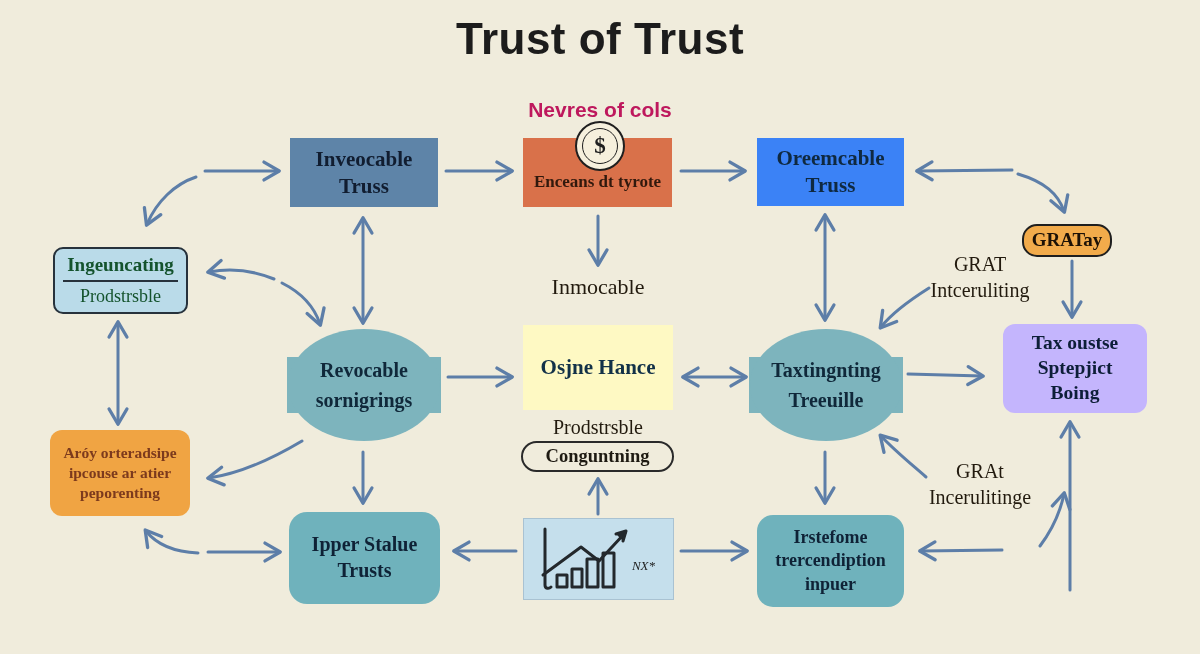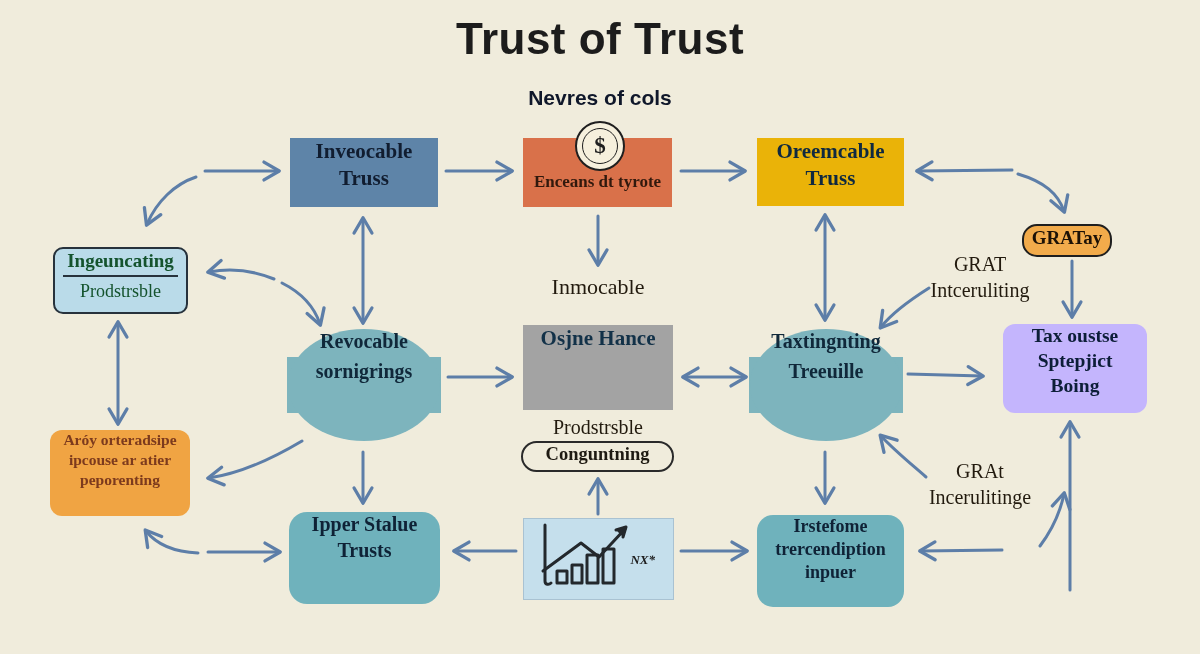--- a/index.html
+++ b/index.html
@@ -8,58 +8,58 @@
     position:relative;width:1200px;height:654px;
     background:#f0ecdc;
     font-family:"Liberation Serif","DejaVu Serif",serif;
   }
   .title{
     position:absolute;left:0;top:14px;width:1200px;text-align:center;
     font-family:"Liberation Sans","DejaVu Sans",sans-serif;
     font-weight:bold;font-size:44px;color:#1c1c1c;letter-spacing:.5px;
   }
   .subtitle{
-    position:absolute;left:0;top:86px;width:1200px;text-align:center;
+    position:absolute;left:0;top:98px;width:1200px;text-align:center;
     font-family:"Liberation Sans","DejaVu Sans",sans-serif;
-    font-weight:bold;font-size:21px;color:#0f172a;
+    font-weight:bold;font-size:21px;color:#be185d;
   }
   #arrows{position:absolute;left:0;top:0;z-index:1;}
   .node{
     position:absolute;z-index:2;display:flex;flex-direction:column;
-    align-items:center;justify-content:flex-start;text-align:center;
+    align-items:center;justify-content:center;text-align:center;
     font-weight:bold;line-height:1.28;box-sizing:border-box;
   }
   .lbl{position:absolute;z-index:2;text-align:center;font-weight:normal;line-height:1.3;color:#221a0e;}
   .steel{background:#5e84a8;color:#111d30;font-size:21px;}
   .orange-main{background:#d9714a;color:#31190d;font-size:17px;justify-content:flex-end;padding-bottom:14px;}
-  .teal-lt{background:#eab308;color:#0f2940;font-size:21px;}
+  .teal-lt{background:#3b82f6;color:#0f2940;font-size:21px;}
   .blue-bordered{background:#badbe9;border:2.5px solid #27323c;border-radius:10px;color:#14532d;font-size:19px;}
   .blue-bordered .rule{border-bottom:2px solid #27323c;padding:0 4px 2px 4px;margin-bottom:3px;}
   .amber{background:#f0a443;border-radius:12px;color:#7c3a1d;font-size:15.5px;}
   .shape-node{background:none;}
   .shape-node svg.shape{position:absolute;left:0;top:0;}
   .shape-node .txt{position:relative;z-index:1;color:#10283a;font-size:20px;line-height:1.5;}
-  .teal-mid{background:#a3a3a3;color:#123148;font-size:21px;}
+  .teal-mid{background:#fef9c3;color:#123148;font-size:21px;}
   .pill{background:transparent;border:2.5px solid #2a2a2a;border-radius:17px;color:#1e1a12;font-size:18.5px;}
   .gratay{background:#f2ab4b;border:2.5px solid #1f1f1f;border-radius:15px;color:#1c1106;font-size:19px;}
   .darkblue{background:#c4b5fd;border-radius:12px;color:#0d1e38;font-size:19.5px;}
   .teal-btm{background:#6fb2bc;color:#0f2236;border-radius:18px;font-size:20px;}
   .teal-btm.small{font-size:18px;border-radius:16px;}
   .chartbox{background:#c5dfec;border:1px solid #a9c2d2;color:#1d1d1d;}
   .coin{
     position:absolute;left:575px;top:121px;width:46px;height:46px;z-index:3;
     background:#f6f0dd;border:2.5px solid #1f1f1f;border-radius:50%;
     display:flex;align-items:center;justify-content:center;
   }
   .coin .inner{
     width:34px;height:34px;border:1.8px solid #1f1f1f;border-radius:50%;
     display:flex;align-items:center;justify-content:center;
     font-weight:bold;font-size:23px;color:#1f1f1f;
   }
-  .nx{position:absolute;right:18px;bottom:30px;font-style:italic;font-weight:bold;font-size:13px;color:#1d1d1d;}
+  .nx{position:absolute;right:18px;bottom:24px;font-style:italic;font-weight:normal;font-size:13px;color:#1d1d1d;}
 </style>
 </head>
 <body>
 
 <div id="canvas">
 
   <svg id="arrows" width="1200" height="654" viewBox="0 0 1200 654">
     <defs>
       <marker id="ah" viewBox="0 0 20 20" refX="15" refY="10" markerWidth="8.5" markerHeight="8.5" orient="auto-start-reverse">
         <path d="M4,3 L16,10 L4,17" fill="none" stroke="#5d7ea8" stroke-width="2.6" stroke-linecap="round" stroke-linejoin="round"></path>

